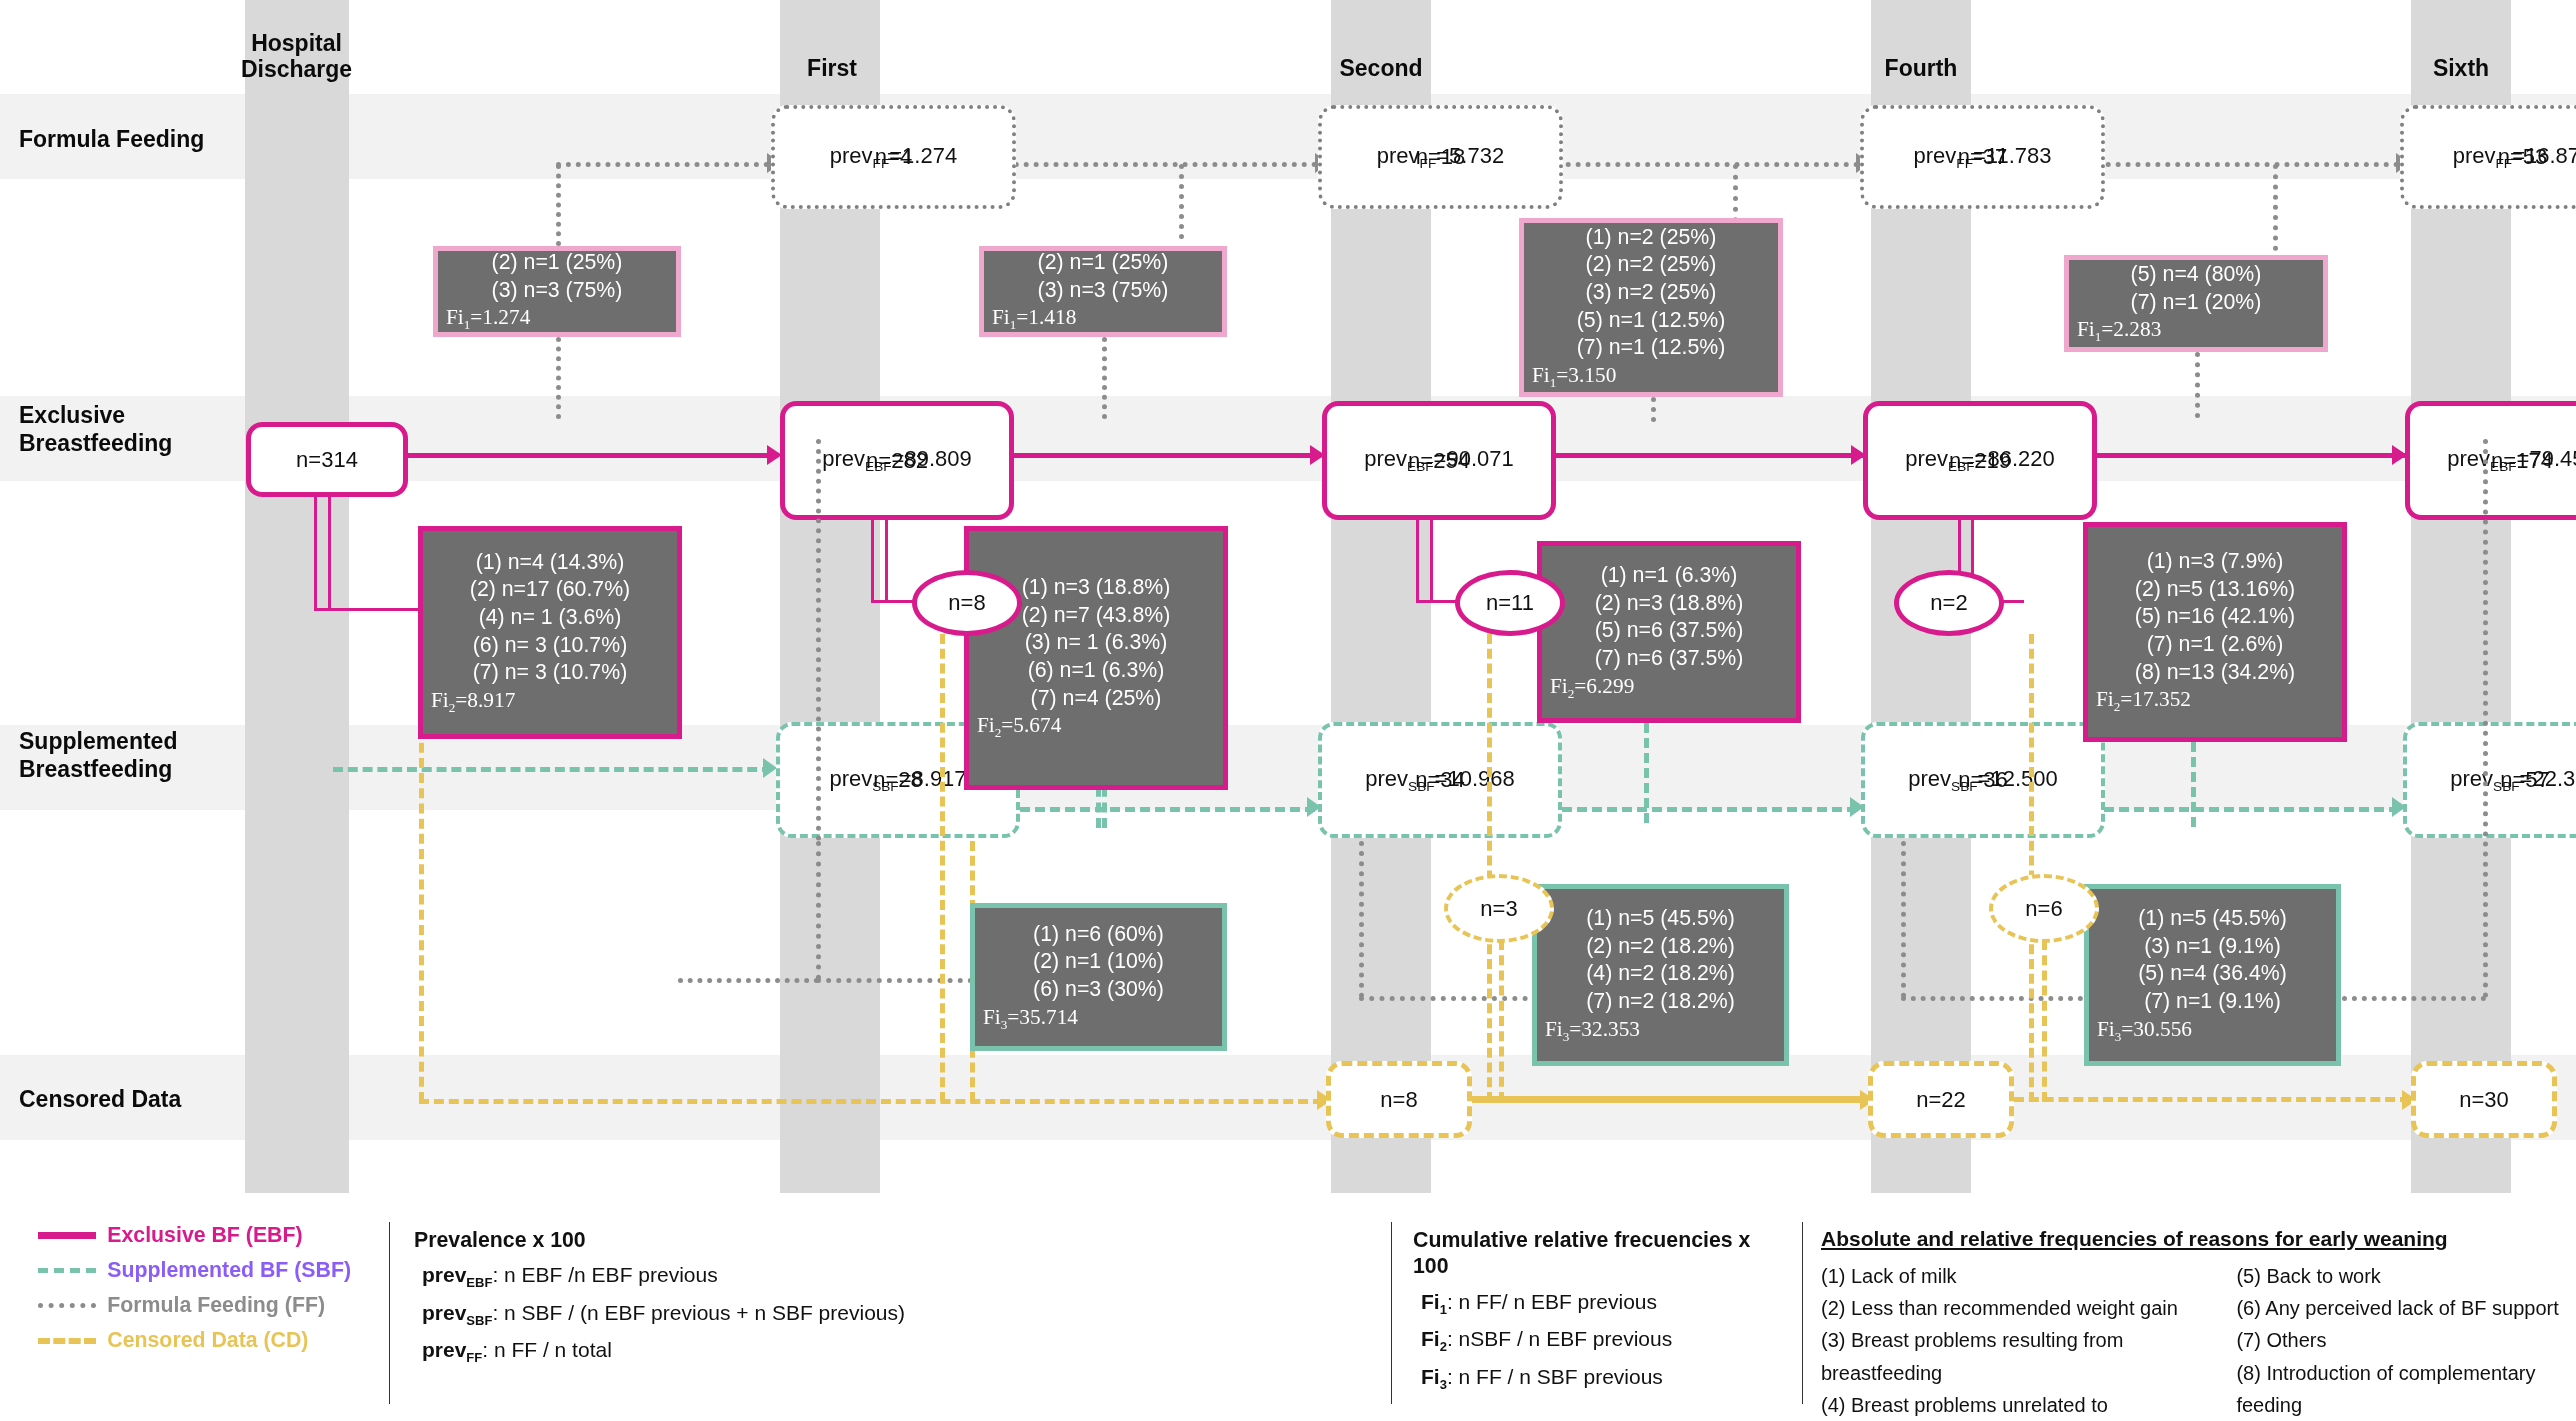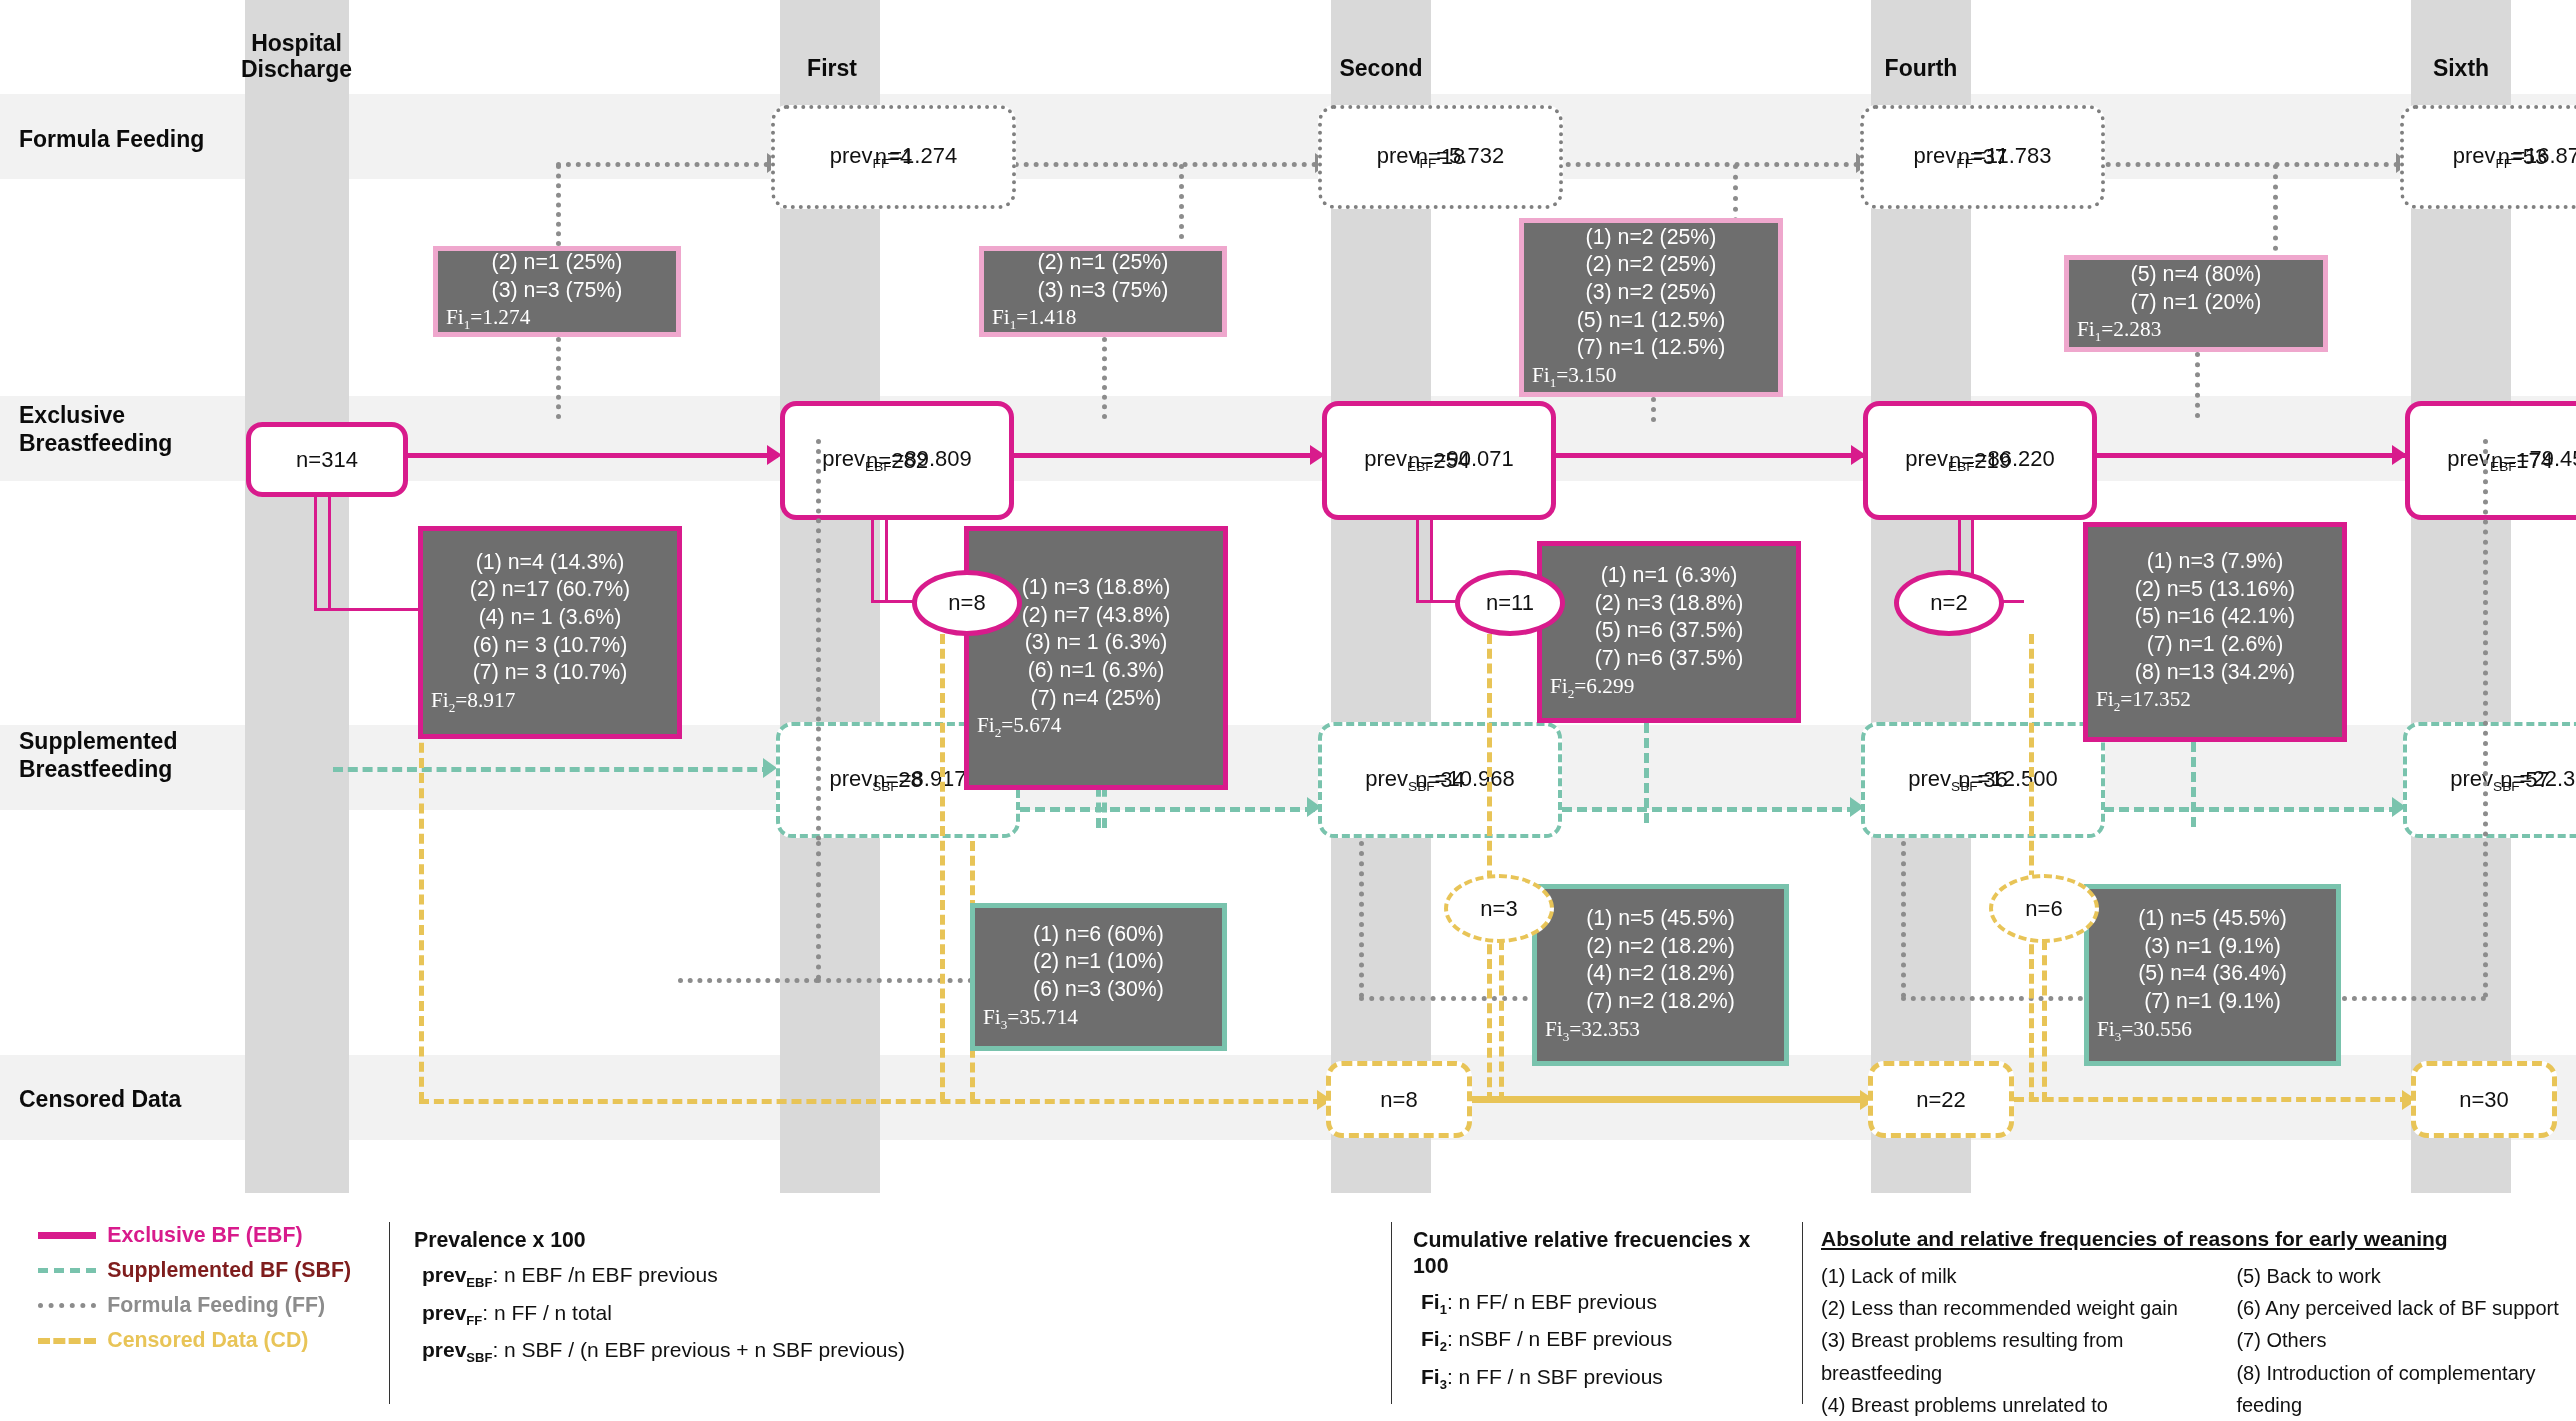--- a/index.html
+++ b/index.html
@@ -64,21 +64,21 @@
   
   .legend{position:absolute;left:0;top:1218px;width:2576px;height:203px;}
   .lg-col{position:absolute;top:0;}
   .lg-item{display:flex;align-items:center;margin-bottom:10px;}
   .swatch{width:58px;height:0;margin-right:11.3px;flex:0 0 58px;}
   .sw-pink{border-top:7px solid #d81b8c;}
   .sw-green{border-top:5.7px dashed #79c3ad;}
   .sw-gray{border-top:5.7px dotted #8c8c8c;}
   .sw-yellow{border-top:6.3px dashed #e8c457;}
   .lg-label{font-weight:bold;font-size:21.3px;}
-  .c-pink{color:#d81b8c;} .c-green{color:#7f1d1d;} .c-gray{color:#8c8c8c;} .c-yellow{color:#e8c457;}
+  .c-pink{color:#d81b8c;} .c-green{color:#8b5cf6;} .c-gray{color:#8c8c8c;} .c-yellow{color:#e8c457;}
   .vrule{position:absolute;top:3.8px;width:0;border-left:1.9px solid #333;height:182px;}
   .lg-title{font-weight:bold;font-size:21.3px;color:#111;margin-bottom:8.8px;line-height:1.25;}
   .lg-line{font-size:21px;color:#111;margin-bottom:8.8px;line-height:1.2;}
   .lg-line b{font-weight:bold;margin-left:8px;}
   .lg-line sub, .lg-title sub{font-size:0.62em;}
   .lg-head-ul{font-weight:bold;font-size:21px;color:#111;text-decoration:underline;margin-bottom:8.8px;}
   .reasons{display:flex;gap:38px;}
   .reasons .rcol{font-size:20px;color:#111;line-height:1.62;}
 </style>
 </head>
@@ -401,22 +401,22 @@
         <span class="swatch sw-yellow"></span>
         <span class="lg-label c-yellow">Censored Data (CD)</span>
       </div>
     </div>
 
     <div class="vrule" style="left:389px;"></div>
 
     <div class="lg-col" style="left:414px;top:8.8px;width:967px;">
       <div class="lg-title">Prevalence x 100</div>
       <div class="lg-line"><b><span>prev</span><sub>EBF</sub></b><span>: n EBF /n EBF previous</span></div>
+      <div class="lg-line"><b><span>prev</span><sub>SBF</sub></b><span>: n SBF / (n EBF previous + n SBF previous)</span></div>
       <div class="lg-line"><b><span>prev</span><sub>FF</sub></b><span>: n FF / n total</span></div>
-      <div class="lg-line"><b><span>prev</span><sub>SBF</sub></b><span>: n SBF / (n EBF previous + n SBF previous)</span></div>
     </div>
 
     <div class="vrule" style="left:1391px;"></div>
 
     <div class="lg-col" style="left:1413px;top:8.8px;width:377px;">
       <div class="lg-title" style="max-width:339px;">Cumulative relative frecuencies x 100</div>
       <div class="lg-line"><b><span>Fi</span><sub>1</sub></b><span>: n FF/ n EBF previous</span></div>
       <div class="lg-line"><b><span>Fi</span><sub>2</sub></b><span>: nSBF / n EBF previous</span></div>
       <div class="lg-line"><b><span>Fi</span><sub>3</sub></b><span>: n FF / n SBF previous</span></div>
     </div>

